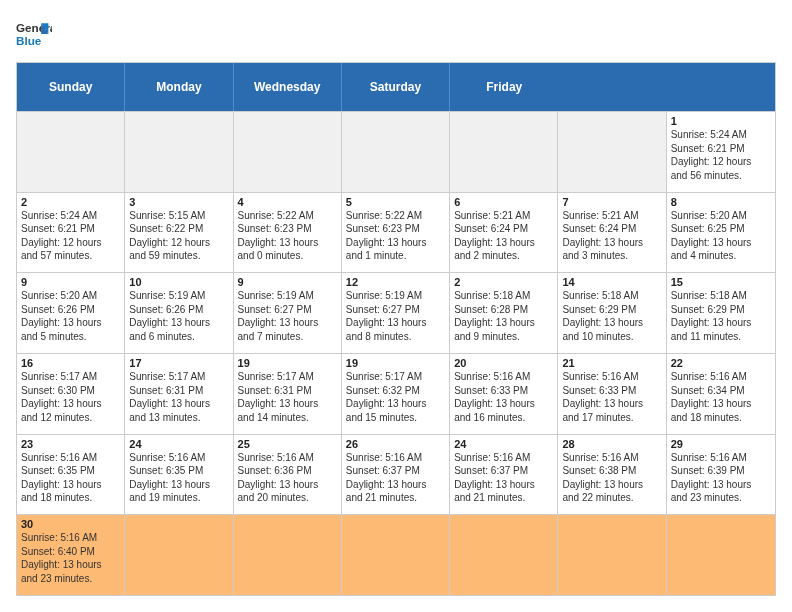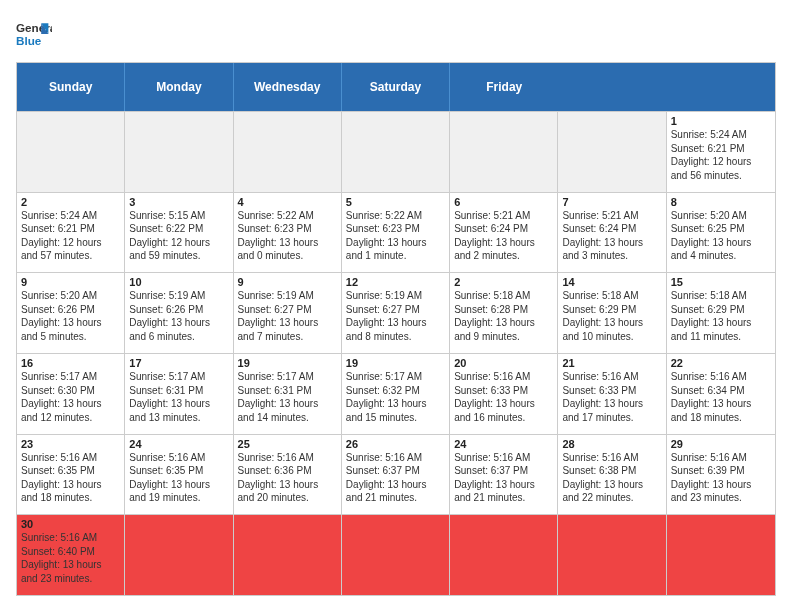--- a/index.html
+++ b/index.html
@@ -98,21 +98,21 @@
       color: #222;
       display: block;
       margin-bottom: 1px;
     }
     .day-info {
       font-size: 10px;
       line-height: 1.35;
       color: #333;
     }
     .last-row .cal-cell {
-      background: #ef4444;
+      background: #fdba74;
     }
   </style>
 </head>
 <body>
 
 <div class="page">
   <div class="header">
     <div class="logo">
       <svg class="logo-icon" viewBox="0 0 40 40">
         <text x="0" y="18" font-size="13" font-weight="bold" fill="#333" font-family="Arial">General</text>

